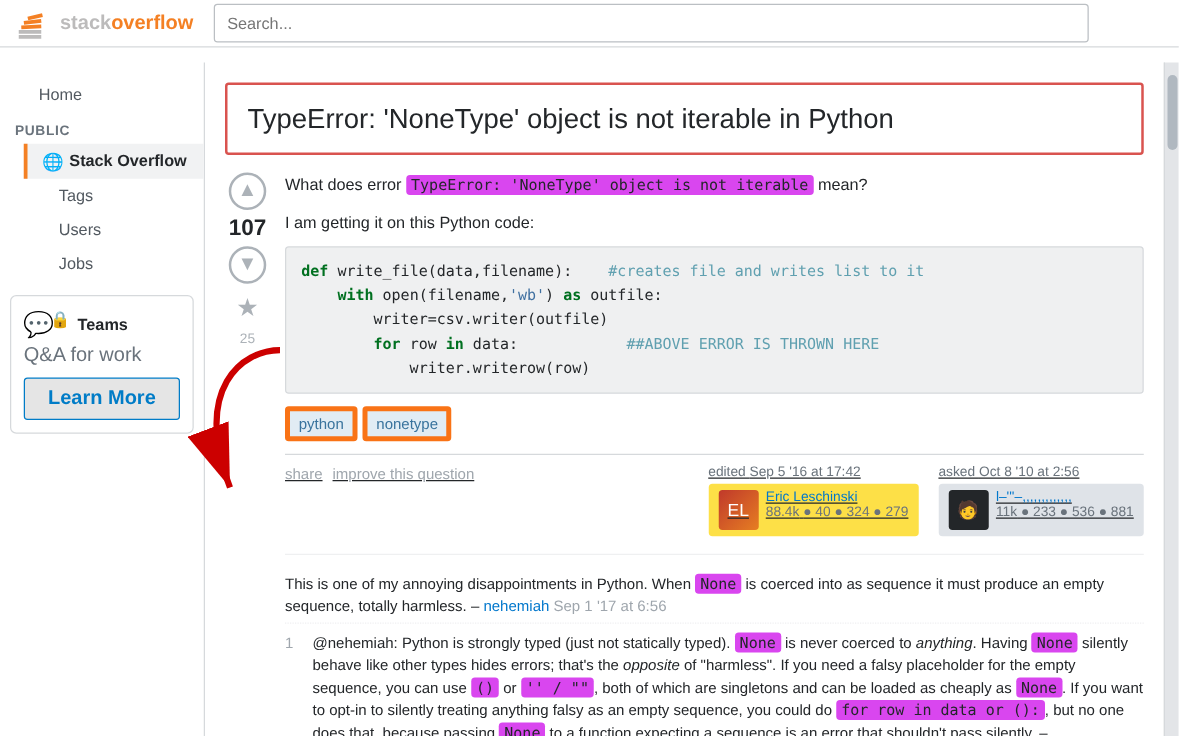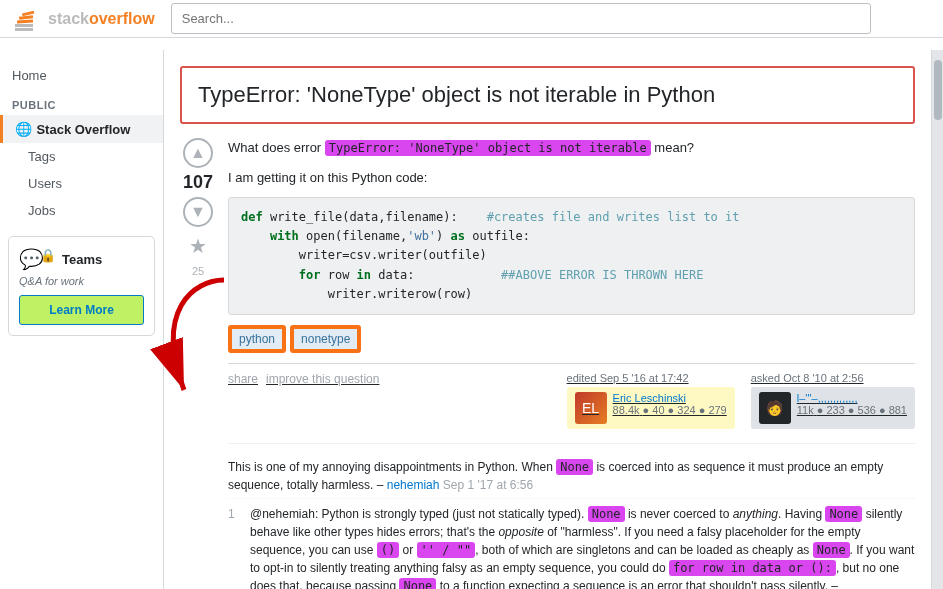--- a/index.html
+++ b/index.html
@@ -59,26 +59,27 @@
     #sidebar {
       width: 164px;
       min-width: 164px;
       padding: 12px 0;
       border-right: 1px solid #d6d9dc;
       min-height: calc(100vh - 50px);
       background: #fff;
     }
     .nav-item {
       display: flex;
-      align-items: flex-end;
+      align-items: flex-start;
       padding: 6px 12px;
       font-size: 13px;
       color: #525960;
       cursor: pointer;
       text-decoration: none;
+      margin-left: 19px;
     }
     .nav-section {
       font-size: 11px;
       font-weight: bold;
       color: #6a737c;
       padding: 10px 12px 4px;
       text-transform: uppercase;
       letter-spacing: 0.5px;
     }
     .nav-item.active {
@@ -100,34 +101,33 @@
       align-items: center;
       gap: 6px;
       margin-bottom: 4px;
     }
     .teams-title {
       font-size: 13px;
       font-weight: bold;
       color: #232629;
     }
     .teams-subtitle {
-      font-size: 11px;
+      font-size: 16px;
       color: #6a737c;
       margin-bottom: 8px;
-      font-style: italic;
     }
     .learn-more-btn {
       display: block;
       width: 100%;
       padding: 7px 10px;
-      background: #bef264;
+      background: #e5e5e5;
       border: 1px solid #007cc7;
       border-radius: 3px;
       color: #007cc7;
-      font-size: 12px;
+      font-size: 16px;
       font-weight: bold;
       text-align: center;
       cursor: pointer;
     }
 
     
     #main {
       flex: 1;
       padding: 16px;
       max-width: 780px;
@@ -259,21 +259,21 @@
       color: #9fa6ad;
       font-size: 12px;
       cursor: pointer;
     }
 
     .user-card {
       display: flex;
       align-items: flex-start;
       gap: 6px;
       padding: 5px 8px;
-      background: #fef9c3;
+      background: #fde047;
       border-radius: 3px;
       font-size: 11px;
     }
     .user-avatar {
       width: 32px;
       height: 32px;
       background: #c0c0c0;
       border-radius: 3px;
       overflow: hidden;
       display: flex;

